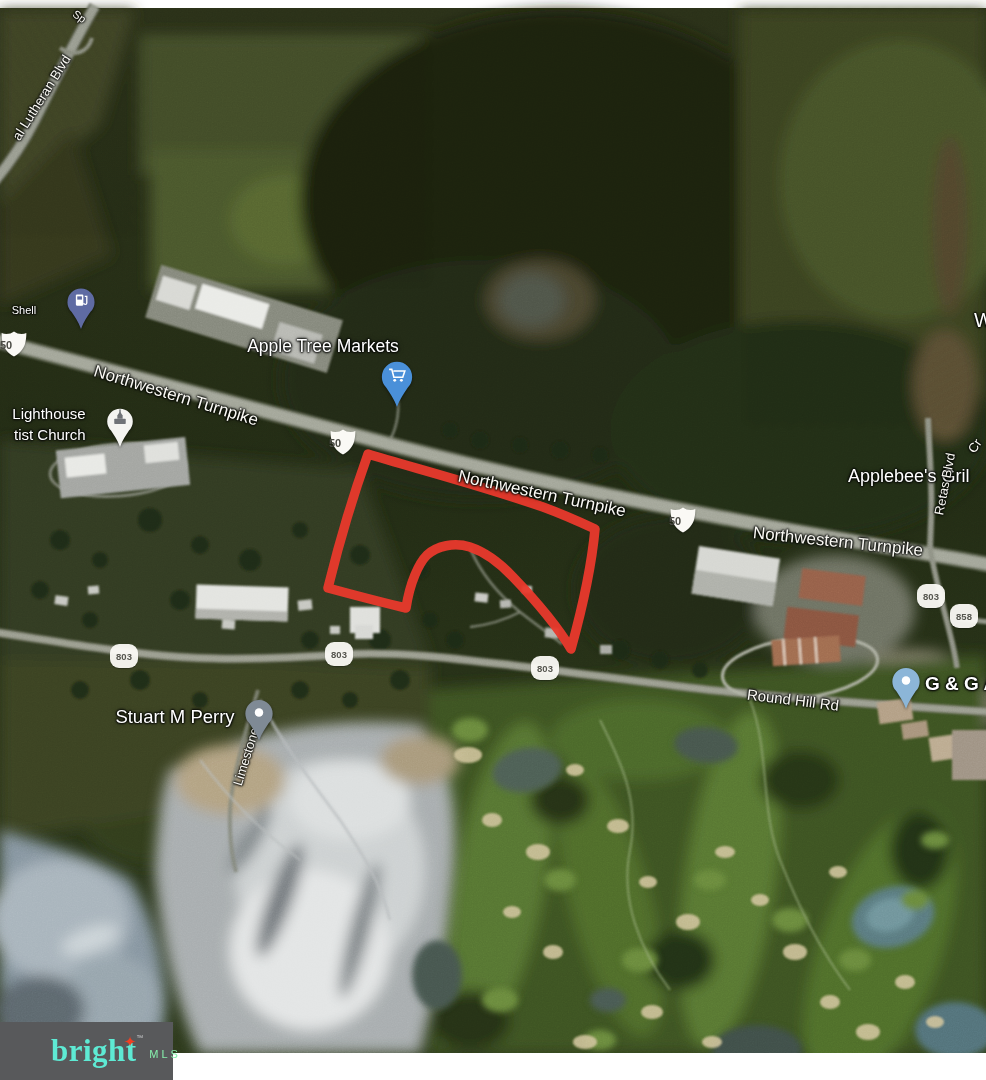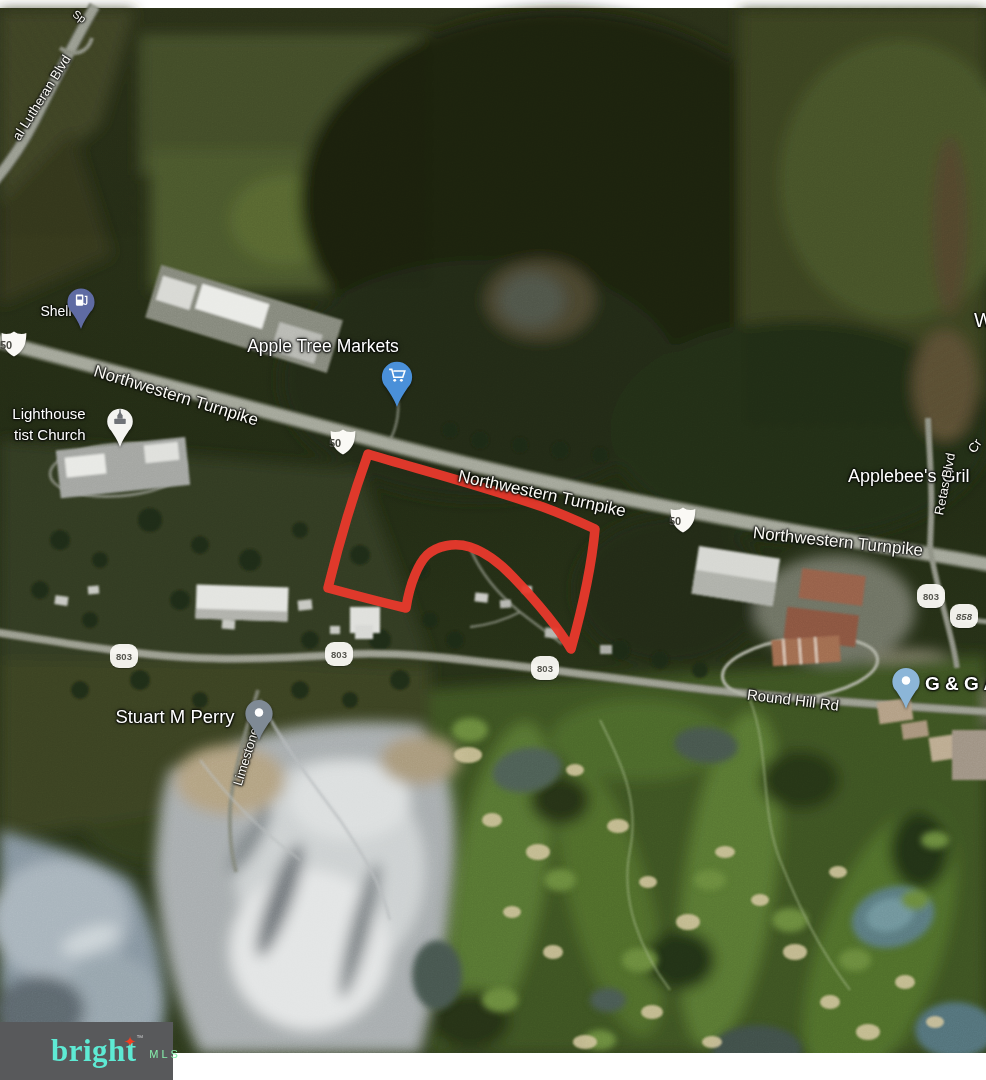--- a/index.html
+++ b/index.html
@@ -277,21 +277,21 @@
     <rect x="600" y="645" width="12" height="9" fill="#a9aaa4"></rect>
   </g>
 
   <rect x="0" y="8" width="986" height="1045" filter="url(#grain)" opacity="0.16" style="mix-blend-mode:overlay"></rect>
 
   <path d="M368,454 C410,467 477,484 543,507 C562,514 580,522 595,529 C592,562 584,602 571,649 C556,624 538,603 513,577 C498,561 482,551 470,547 C454,542 437,546 427,555 C419,563 410,582 406,608 C380,602 354,595 328,588 C333,568 344,521 368,454 Z" fill="none" stroke="#e9392c" stroke-width="9.5" stroke-linejoin="round" stroke-linecap="round" opacity="0.95"></path>
 </svg>
 
   <div class="lbl" style="left:79px;top:17px;font-size:11px;transform:translate(-50%,-50%) rotate(35deg);">Sp</div>
   <div class="lbl" style="left:42px;top:98px;font-size:13.5px;transform:translate(-50%,-50%) rotate(-58deg);">al Lutheran Blvd</div>
-  <div class="lbl poi" style="left:24px;top:311px;font-size:14px;transform:translate(-50%,-50%);margin-left:32px;">Shell</div>
+  <div class="lbl poi" style="left:24px;top:311px;font-size:11px;transform:translate(-50%,-50%);">Shell</div>
   <div class="lbl" style="left:176px;top:396px;font-size:17px;transform:translate(-50%,-50%) rotate(17deg);">Northwestern Turnpike</div>
   <div class="lbl poi" style="left:323px;top:346px;font-size:17.5px;transform:translate(-50%,-50%);">Apple Tree Markets</div>
   <div class="lbl poi" style="left:49px;top:424px;font-size:15px;transform:translate(-50%,-50%);text-align:right;line-height:21px;">
     <span style="display:block">Lighthouse</span>
     <span style="display:block">tist Church</span>
   </div>
   <div class="lbl" style="left:542px;top:494px;font-size:17px;transform:translate(-50%,-50%) rotate(12deg);">Northwestern Turnpike</div>
   <div class="lbl" style="left:838px;top:542px;font-size:17px;transform:translate(-50%,-50%) rotate(6deg);">Northwestern Turnpike</div>
   <div class="lbl poi" style="left:848px;top:476px;font-size:18px;transform:translate(0,-50%);">Applebee's Gril</div>
   <div class="lbl" style="left:945px;top:484px;font-size:13px;transform:translate(-50%,-50%) rotate(-79deg);">Retas Blvd</div>
@@ -317,21 +317,21 @@
   <div class="shield" style="left:683px;top:520px;width:28px;height:30px;">
     <svg width="28" height="30" viewBox="0 0 20 20">
         <path d="M10 1C8.5 2.2 6.5 2.8 4.5 2.8C3.3 2.8 2.2 2.6 1.2 2.2C1.2 2.2 1 6 2 9.5C3 13.2 5.5 16.5 10 19C14.5 16.5 17 13.2 18 9.5C19 6 18.8 2.2 18.8 2.2C17.8 2.6 16.7 2.8 15.5 2.8C13.5 2.8 11.5 2.2 10 1Z" fill="#faf9f5"></path>
       </svg>
     <span>50</span>
   </div>
   <div class="oval" style="left:124px;top:656px;">803</div>
   <div class="oval" style="left:339px;top:654px;">803</div>
   <div class="oval" style="left:545px;top:668px;">803</div>
   <div class="oval" style="left:931px;top:596px;">803</div>
-  <div class="oval" style="left:964px;top:616px;font-style:italic;">858</div>
+  <div class="oval" style="left:964px;top:616px;">858</div>
 
   <svg class="pin" style="left:65px;top:287px;" width="32" height="43" viewBox="0 0 34 46">
     <path d="M17 45 C14.2 37 10 31.5 6.8 26.5 A14.5 14.5 0 1 1 27.2 26.5 C24 31.5 19.8 37 17 45 Z" fill="#5f6ba3"></path>
     <g>
       <rect x="11.5" y="8" width="8" height="12" rx="1.2" fill="#ffffff"></rect>
       <rect x="13" y="10" width="5" height="3.5" fill="#5f6ba3"></rect>
       <path d="M21 10 h2.2 v7 a1.6 1.6 0 0 1 -3.2 0" fill="none" stroke="#ffffff" stroke-width="1.4"></path>
     </g>
   </svg>
   <svg class="pin" style="left:379px;top:360px;" width="36" height="48" viewBox="0 0 34 46">

